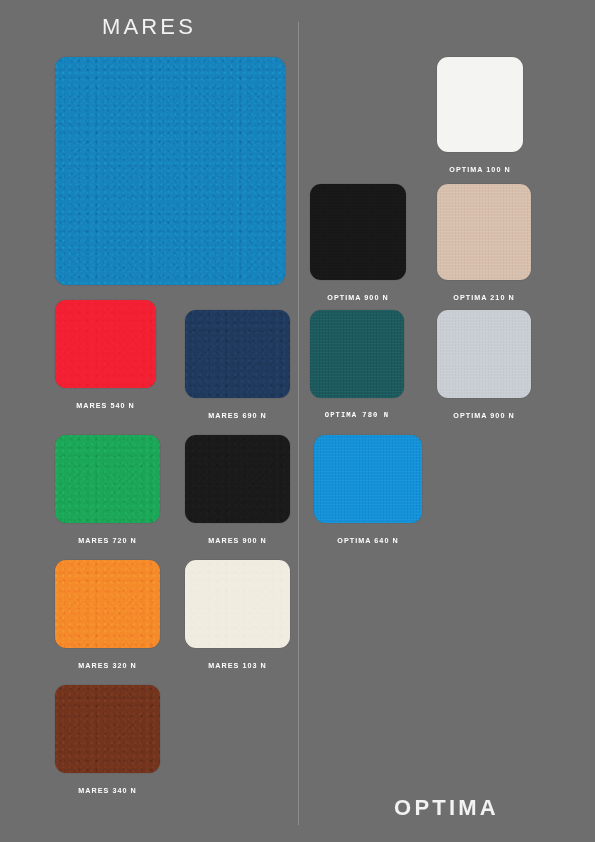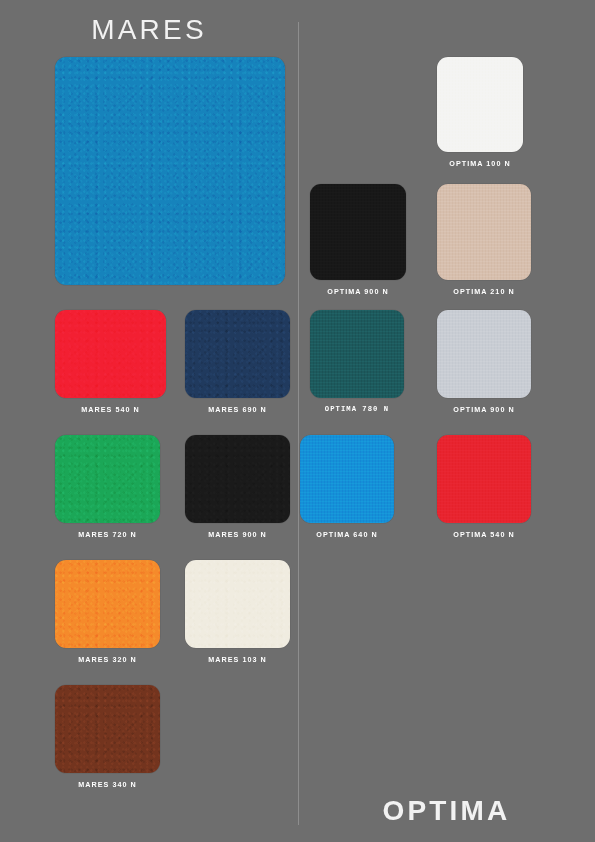--- a/index.html
+++ b/index.html
@@ -28,21 +28,21 @@
     top: 22px;
     width: 1px;
     height: 803px;
     background: #8e8e8e;
   }
 
   
   .col-title {
     position: absolute;
     color: #f2f2f2;
-    font-size: 28px;
+    font-size: 22px;
     font-weight: 300;
     letter-spacing: 3.2px;
     text-align: center;
     white-space: nowrap;
   }
   .title-mares { left: 0;    top: 14px;  width: 298px; }
   .title-optima{ left: 298px; top: 795px; width: 297px; font-weight: bold; }
 
   
   .swatch {
@@ -75,21 +75,21 @@
     content: "";
     position: absolute;
     inset: 0;
     background-image:
       repeating-linear-gradient(0deg, rgba(255,255,255,0.09) 0 1px, transparent 1px 3px),
       repeating-linear-gradient(90deg, rgba(0,0,0,0.09) 0 1px, transparent 1px 3px);
     mix-blend-mode: overlay;
     opacity: 0.9;
   }
   .chip-label {
-    margin-top: 7px;
+    margin-top: 13px;
     color: #ffffff;
     font-size: 7.2px;
     font-weight: bold;
     letter-spacing: 1.05px;
     text-align: center;
     white-space: nowrap;
   }
 </style>
 </head>
 <body>
@@ -99,21 +99,21 @@
   <div class="col-title title-mares">MARES</div>
 
   <div class="col-title title-optima">OPTIMA</div>
 
   <div class="divider"></div>
 
   <div class="swatch" style="left:55px; top:57px; width:230px;">
     <div class="chip grain-leather" style="height:228px; background:#1683bc;"></div>
   </div>
 
-  <div class="swatch" style="left:55px; top:310px; width:111px;">
+  <div class="swatch" style="left:55px; top:300px; width:101px;">
     <div class="chip grain-leather" style="height:88px; background:#f31f32;"></div>
     <div class="chip-label">MARES 540 N</div>
   </div>
 
   <div class="swatch" style="left:185px; top:310px; width:105px;">
     <div class="chip grain-leather" style="height:88px; background:#203a5e;"></div>
     <div class="chip-label">MARES 690 N</div>
   </div>
 
   <div class="swatch" style="left:55px; top:435px; width:105px;">
@@ -159,24 +159,20 @@
   <div class="swatch" style="left:310px; top:310px; width:94px;font-family:Liberation Mono, monospace;">
     <div class="chip grain-linen" style="height:88px; background:#1d5a5d;"></div>
     <div class="chip-label">OPTIMA 780 N</div>
   </div>
 
   <div class="swatch" style="left:437px; top:310px; width:94px;">
     <div class="chip grain-linen" style="height:88px; background:#c9cdd4;"></div>
     <div class="chip-label">OPTIMA 900 N</div>
   </div>
 
-  <div class="swatch" style="left:300px; top:435px; width:94px;">
+  <div class="swatch" style="left:314px; top:435px; width:108px;">
     <div class="chip grain-linen" style="height:88px; background:#1591d8;"></div>
     <div class="chip-label">OPTIMA 640 N</div>
   </div>
 
-  <div class="swatch" style="left:437px; top:435px; width:94px;">
-    <div class="chip grain-linen" style="height:88px; background:#e8242f;"></div>
-    <div class="chip-label">OPTIMA 540 N</div>
-  </div>
 
 
 </div>
 
 </body></html>

